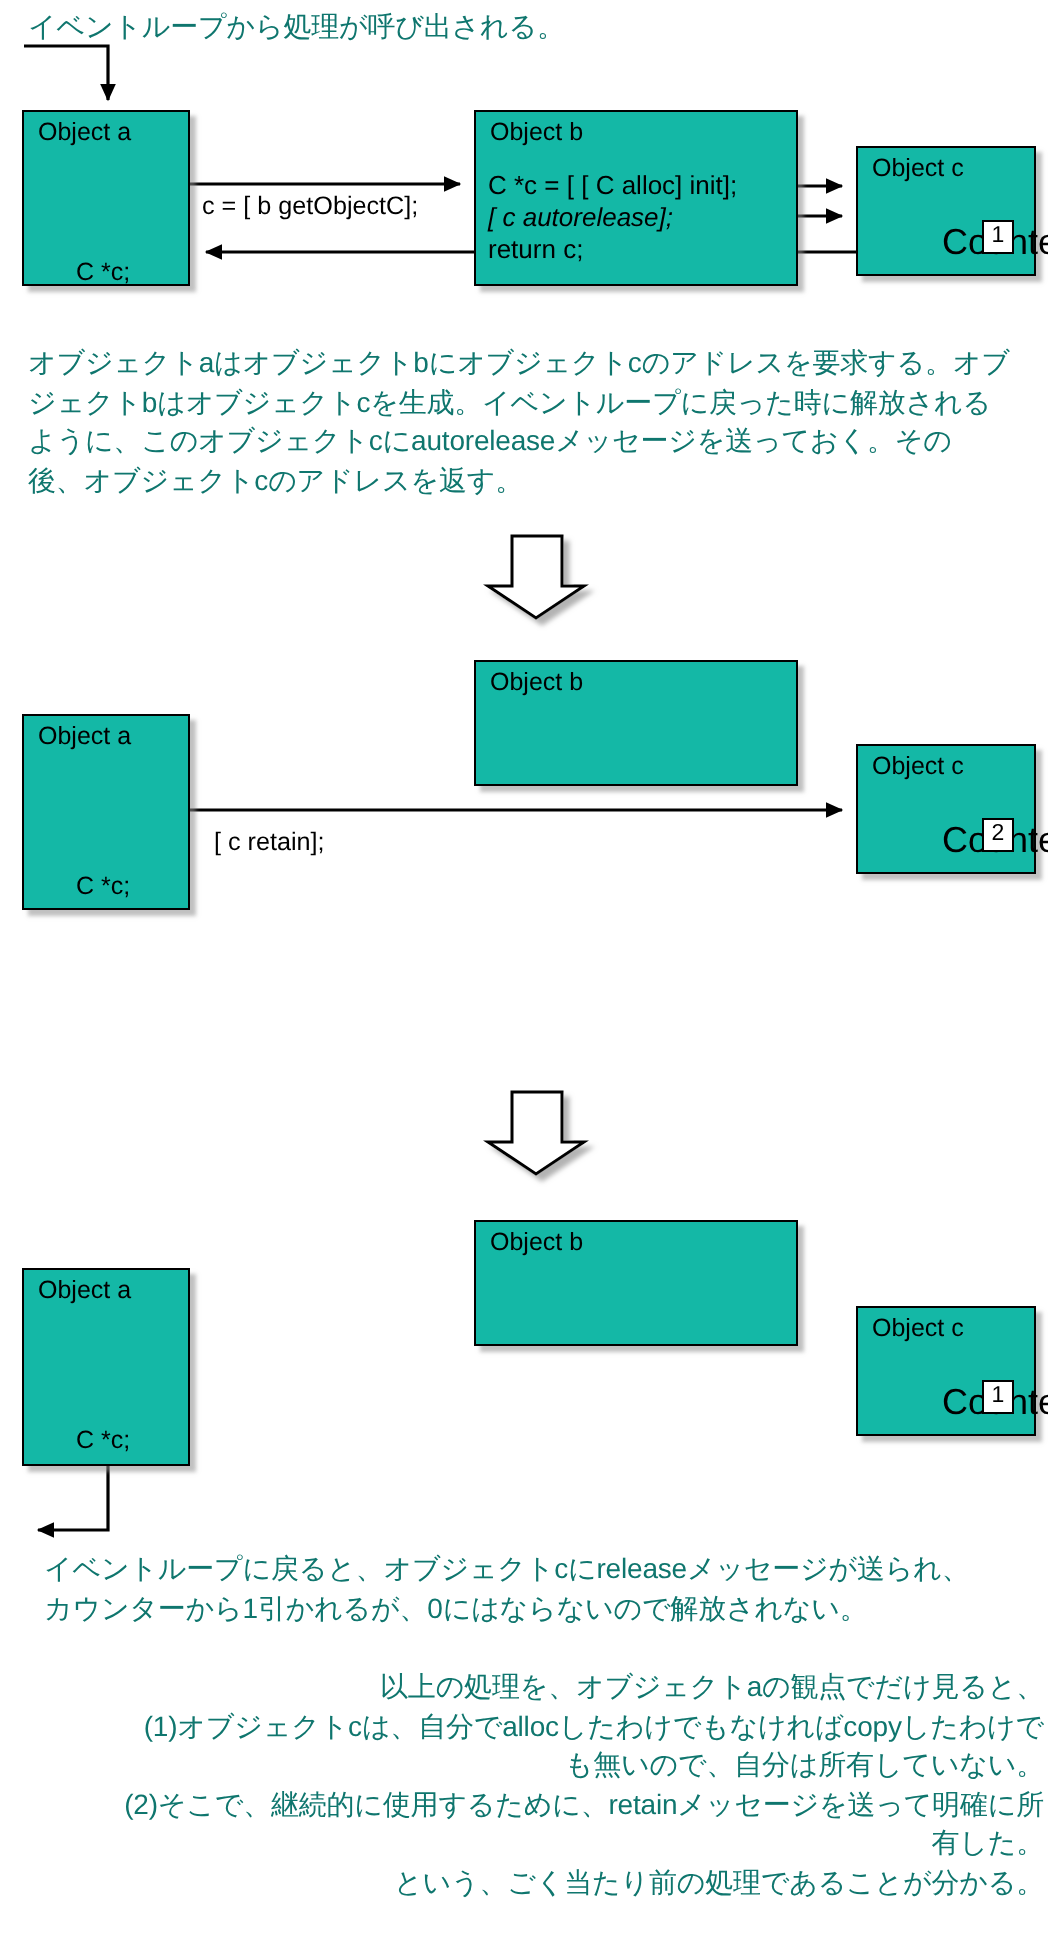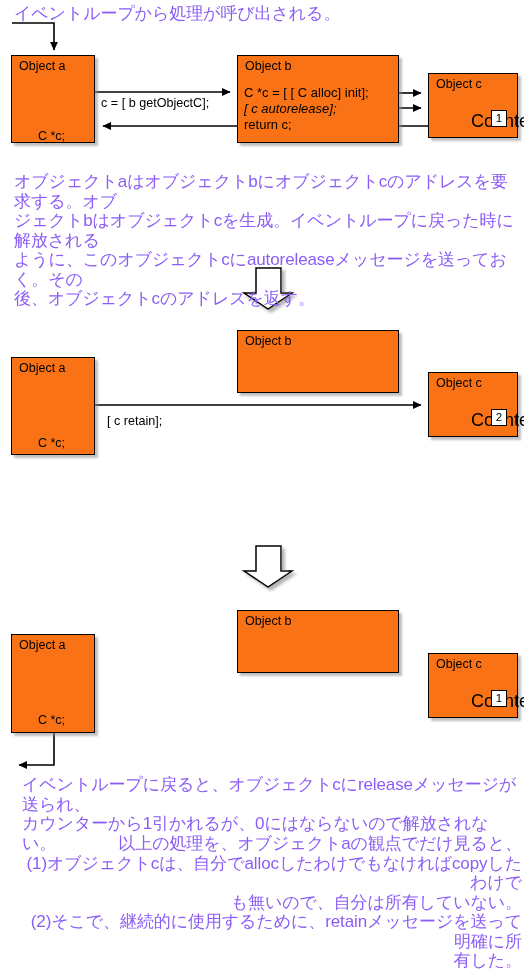--- a/index.html
+++ b/index.html
@@ -19,31 +19,31 @@
   .canvas {
     position: absolute;
     left: 0; top: 0;
     width: 524px;
     height: 971px;
   }
 
   
   .para {
     position: absolute;
-    font-size: 17px;
+    font-size: 14px;
     line-height: 19.5px;
-    color: #8b5cf6;
+    color: #0f766e;
     letter-spacing: -0.1px;
     white-space: pre-wrap;
   }
 
   
   .obox {
     position: absolute;
-    background: #f97316;
+    background: #14b8a6;
     border: 1.6px solid #000000;
     box-sizing: border-box;
     box-shadow: 3px 3px 2px rgba(140,140,140,0.55);
   }
   .obox .title {
     position: absolute;
     left: 7px;
     top: 3px;
     font-size: 12.5px;
     white-space: nowrap;

